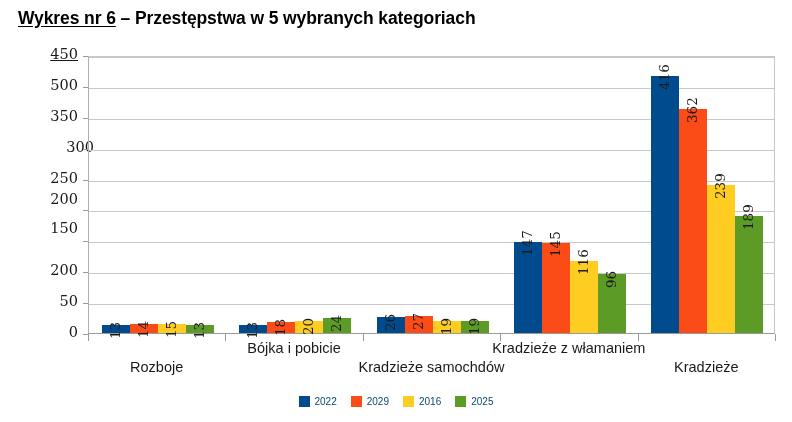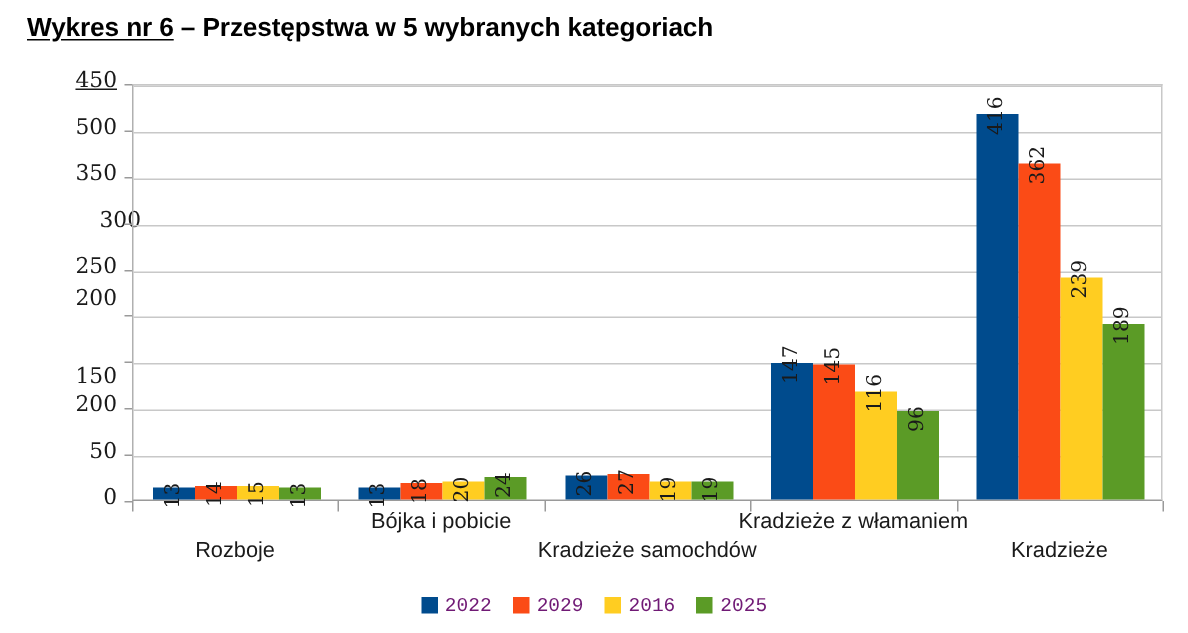--- a/index.html
+++ b/index.html
@@ -115,40 +115,40 @@
     display: flex;
     align-items: center;
     gap: 5px;
   }
   .legend-swatch {
     width: 11px;
     height: 11px;
     display: block;
   }
   .legend-text {
-    font-family: Liberation Mono, monospace;
-    font-size: 13px;
-    color: #701a75;
+    font-family: Liberation Sans, sans-serif;
+    font-size: 10px;
+    color: #0c4a6e;
   }
 </style>
 </head>
 <body>
 
 <div id="chart-title">
   <span class="underlined">Wykres nr 6</span><span> – Przestępstwa w 5 wybranych kategoriach</span>
 </div>
 
 <div id="y-axis">
     <div class="y-tick-label" style="left: 36px; width: 42px; top: 324px;">0</div>
     <div class="y-tick-mark" style="left: 83px; top: 334px;"></div>
     <div class="y-tick-label" style="left: 36px; width: 42px; top: 293.111px;">50</div>
     <div class="y-tick-mark" style="left: 83px; top: 303.111px;"></div>
     <div class="y-tick-label" style="left: 36px; width: 42px; top: 262.222px;">200</div>
     <div class="y-tick-mark" style="left: 83px; top: 272.222px;"></div>
-    <div class="y-tick-label" style="left: 36px; width: 42px; top: 243px;">150</div>
+    <div class="y-tick-label" style="left: 36px; width: 42px; top: 220px;">150</div>
     <div class="y-tick-mark" style="left: 83px; top: 241.333px;"></div>
     <div class="y-tick-label" style="left: 36px; width: 42px; top: 191px;">200</div>
     <div class="y-tick-mark" style="left: 83px; top: 210.444px;"></div>
     <div class="y-tick-label" style="left: 36px; width: 42px; top: 169.556px;">250</div>
     <div class="y-tick-mark" style="left: 83px; top: 179.556px;"></div>
     <div class="y-tick-label" style="left: 52px; width: 42px; top: 138.667px;">300</div>
     <div class="y-tick-mark" style="left: 83px; top: 148.667px;"></div>
     <div class="y-tick-label" style="left: 36px; width: 42px; top: 107.778px;">350</div>
     <div class="y-tick-mark" style="left: 83px; top: 117.778px;"></div>
     <div class="y-tick-label" style="left: 36px; width: 42px; top: 76.8889px;">500</div>

